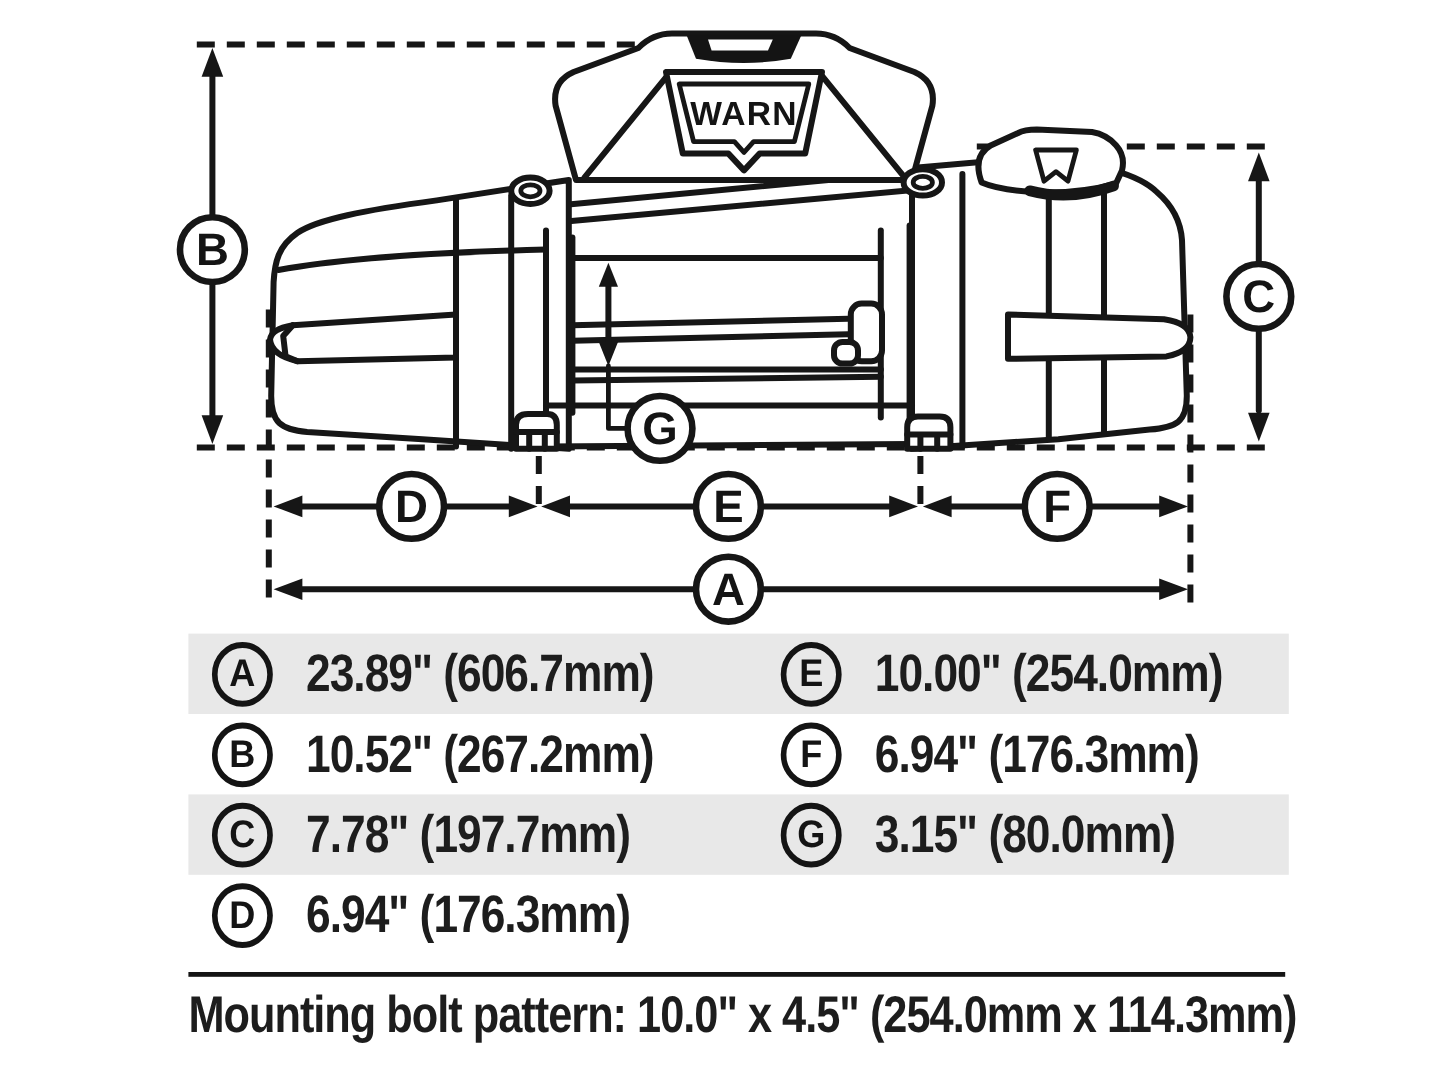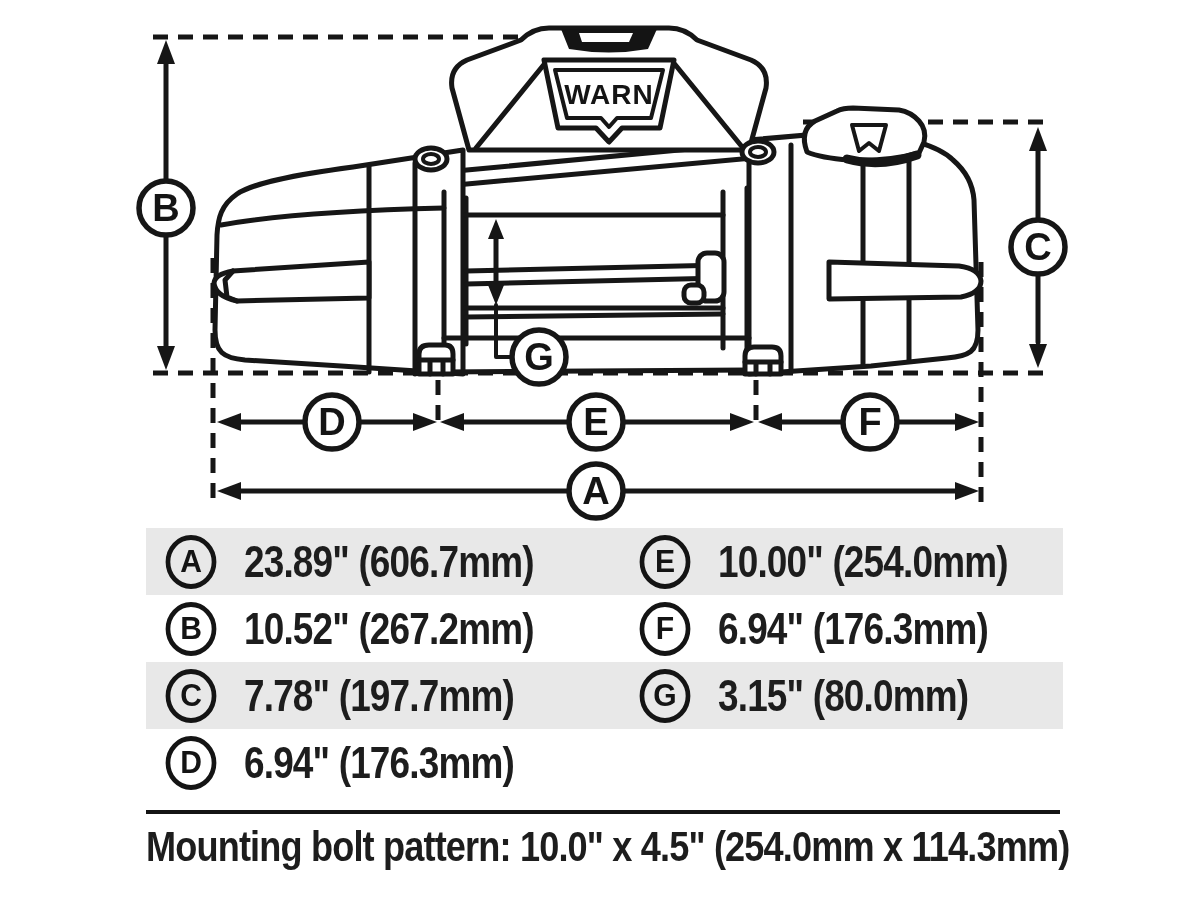--- a/index.html
+++ b/index.html
@@ -1,18 +1,18 @@
 <!DOCTYPE html>
 <html><head>
 <meta charset="utf-8">
 <style>
   html,body{margin:0;padding:0;}
   body{width:1200px;height:900px;background:#ffffff;position:relative;overflow:hidden;
        font-family:"Liberation Sans",sans-serif;color:#1d1d1d;}
-  .stage{position:absolute;left:1px;top:0;width:1088px;height:900px;}
+  .stage{position:absolute;left:12px;top:0;width:1088px;height:900px;}
   svg text{font-family:"Liberation Sans",sans-serif;}
 
   
   .spec-table{position:absolute;left:145px;top:528px;width:917px;}
   .trow{display:flex;align-items:center;height:67px;padding-left:18px;box-sizing:border-box;}
   .trow.alt{background:#e8e8e8;}
   .cell{display:flex;align-items:center;gap:26px;}
   .cell.left{flex:0 0 474px;}
   .badge{width:44px;height:44px;border:5px solid #141414;border-radius:50%;
          display:flex;align-items:center;justify-content:center;

